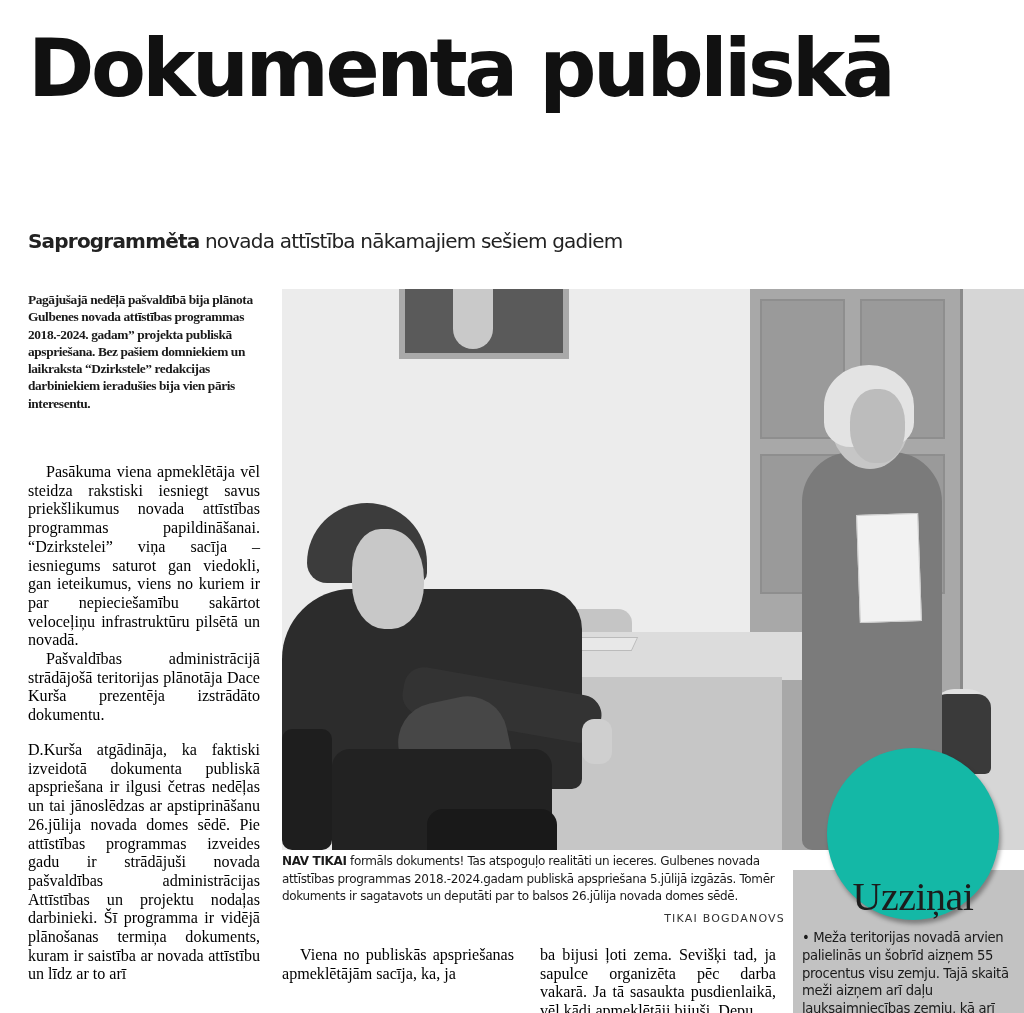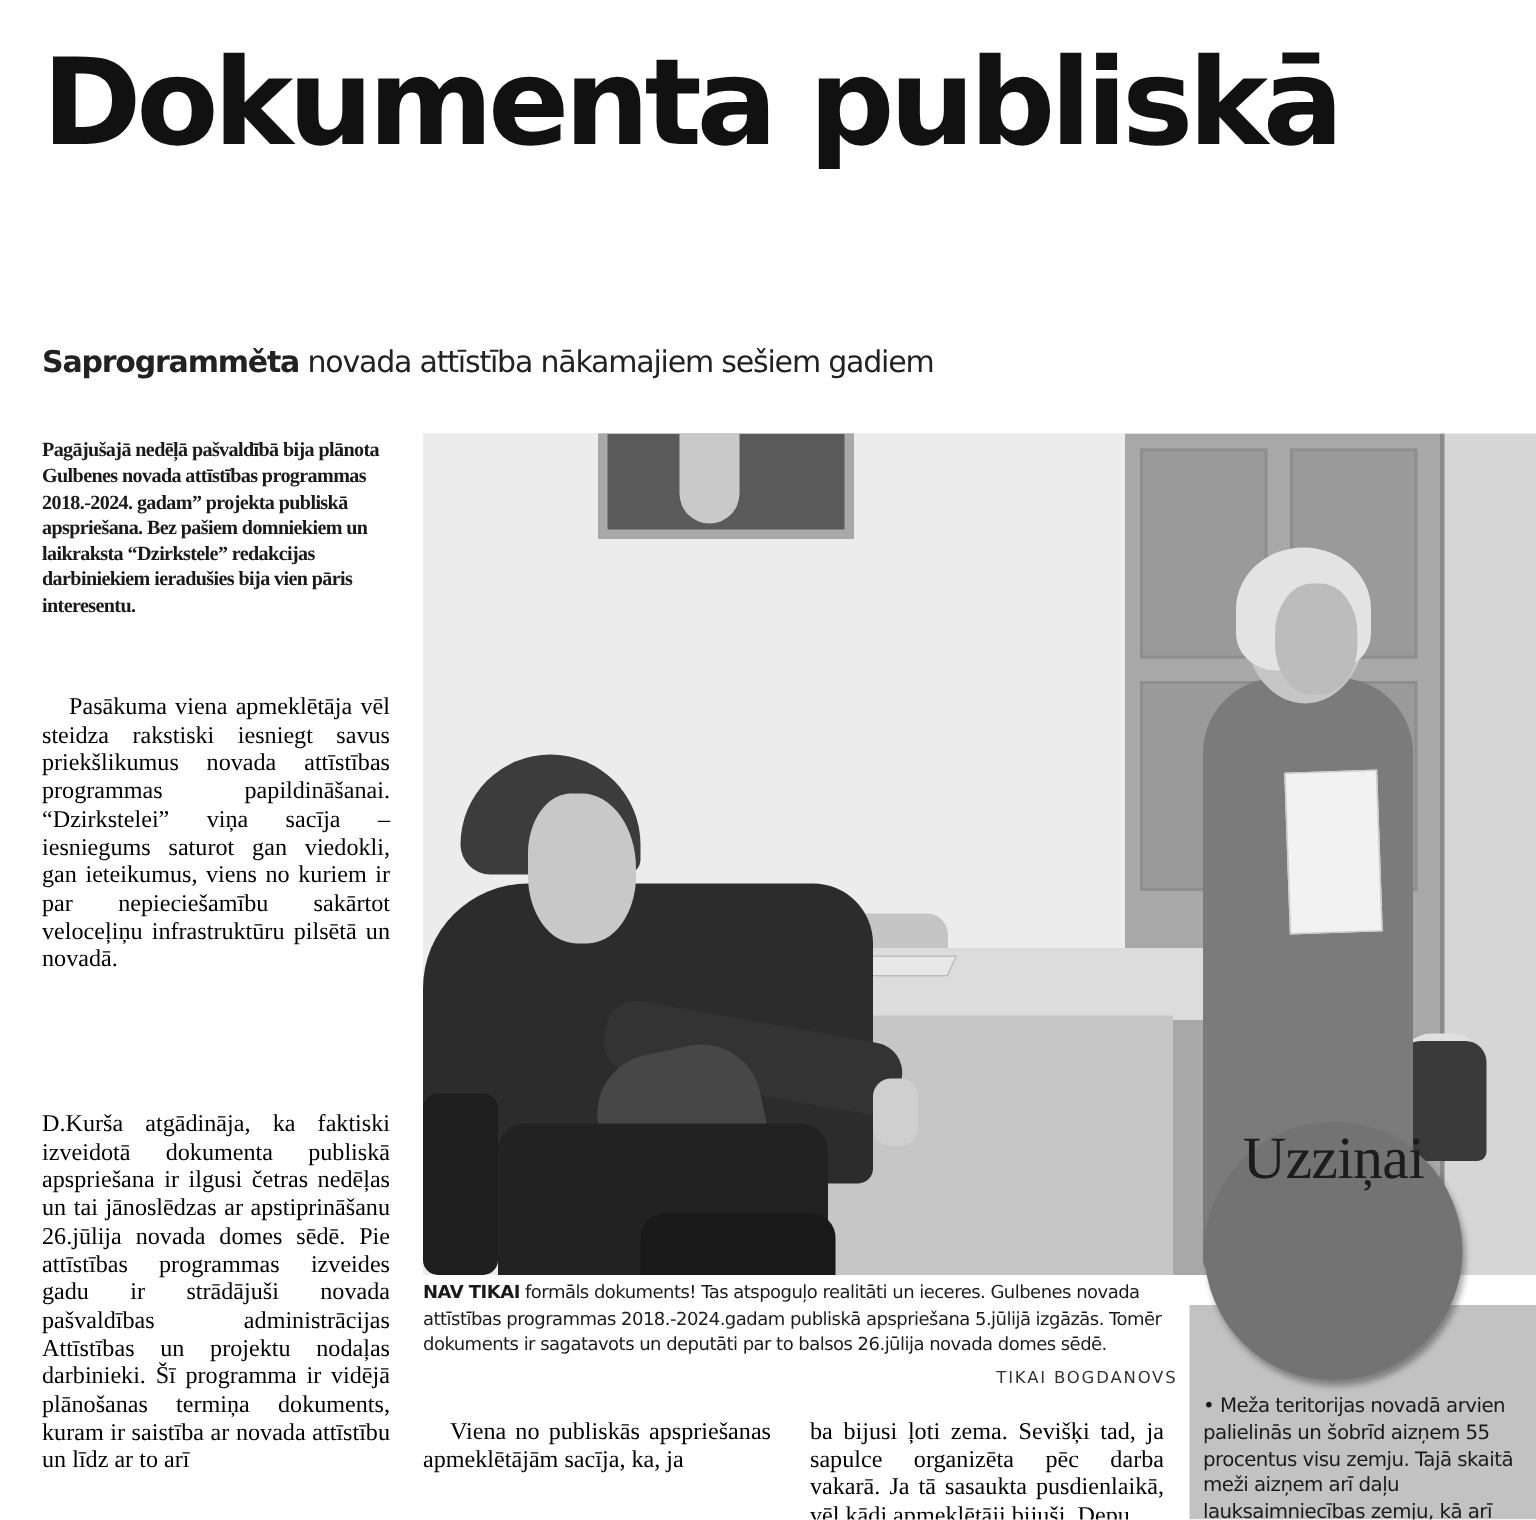--- a/index.html
+++ b/index.html
@@ -59,23 +59,23 @@
   .bag { position:absolute; left:120px; top:410px; width:110px; height:120px; background:#474747; border-radius:40px 40px 10px 10px; transform:rotate(-12deg); }
   .woman-standing-dress { position:absolute; left:520px; top:163px; width:140px; height:398px; background:#7b7b7b; border-radius:50px 50px 10px 10px; }
   .woman-standing-head { position:absolute; left:548px; top:80px; width:80px; height:100px; background:#c6c6c6; border-radius:50%; }
   .woman-standing-hair { position:absolute; left:542px; top:76px; width:90px; height:82px; background:#e3e3e3; border-radius:50% 50% 30% 30%; }
   .woman-standing-face { position:absolute; left:568px; top:100px; width:55px; height:74px; background:#bcbcbc; border-radius:45%; }
   .papers { position:absolute; left:576px; top:225px; width:62px; height:108px; background:#f2f2f2; transform:rotate(-2deg); border:1px solid #ccc; }
   .bin { position:absolute; left:651px; top:405px; width:58px; height:80px; background:#3a3a3a; border-radius:14px 14px 6px 6px; }
   .bin-lid { position:absolute; left:652px; top:400px; width:54px; height:28px; background:#e0e0e0; border-radius:20px 20px 4px 4px; }
 
   .badge-circle {
-    position:absolute; left:803px; top:748px; width:172px; height:172px; border-radius:50%;
-    background:#737373; box-shadow: 2px 4px 4px rgba(0,0,0,0.35); z-index:3;
-    display:flex; align-items:flex-start; justify-content:center;
+    position:absolute; left:827px; top:748px; width:172px; height:172px; border-radius:50%;
+    background:#14b8a6; box-shadow: 2px 4px 4px rgba(0,0,0,0.35); z-index:3;
+    display:flex; align-items:flex-end; justify-content:center;
   }
   .badge-circle span {
     font-family: "Liberation Serif", serif; font-size: 40px; color:#1c1c1c; letter-spacing:-0.5px;
     margin-top: 0px;
   }
 
   .caption {
     position:absolute; left:282px; top:853px; width:508px;
     font-family: "DejaVu Sans", sans-serif; font-size: 12px; line-height: 17.5px;
     letter-spacing: -0.35px; color:#1a1a1a;
@@ -106,20 +106,21 @@
 </h1>
 
 <div class="subhead">
   <b>Saprogramměta</b><span> novada attīstība nākamajiem sešiem gadiem</span>
 </div>
 
 <p class="lead">Pagājušajā nedēļā pašvaldībā bija plānota Gulbenes novada attīstības programmas 2018.-2024. gadam” projekta publiskā apspriešana. Bez pašiem domniekiem un laikraksta “Dzirkstele” redakcijas darbiniekiem ieradušies bija vien pāris interesentu.</p>
 
 <div class="col-left" style="top:463px;">
   <p class="body-serif p-indent">Pasākuma viena apmeklētāja vēl steidza rakstiski iesniegt savus priekšlikumus novada attīstības programmas papildināšanai. “Dzirkstelei” viņa sacīja – iesniegums saturot gan viedokli, gan ieteikumus, viens no kuriem ir par nepieciešamību sakārtot veloceļiņu infrastruktūru pilsētā un novadā.</p>
+  <p class="body-serif p-indent">Pašvaldības administrācijā strādājošā teritorijas plānotāja Dace Kurša prezentēja izstrādāto dokumentu.</p>
 </div>
 
 <div class="col-left" style="top:741px;">
   <p class="body-serif">D.Kurša atgādināja, ka faktiski izveidotā dokumenta publiskā apspriešana ir ilgusi četras nedēļas un tai jānoslēdzas ar apstiprināšanu 26.jūlija novada domes sēdē. Pie attīstības programmas izveides gadu ir strādājuši novada pašvaldības administrācijas Attīstības un projektu nodaļas darbinieki. Šī programma ir vidējā plānošanas termiņa dokuments, kuram ir saistība ar novada attīstību un līdz ar to arī</p>
 </div>
 
 <div class="photo">
   <div class="wall"></div>
   <div class="picture-frame"></div>
   <div class="door">

